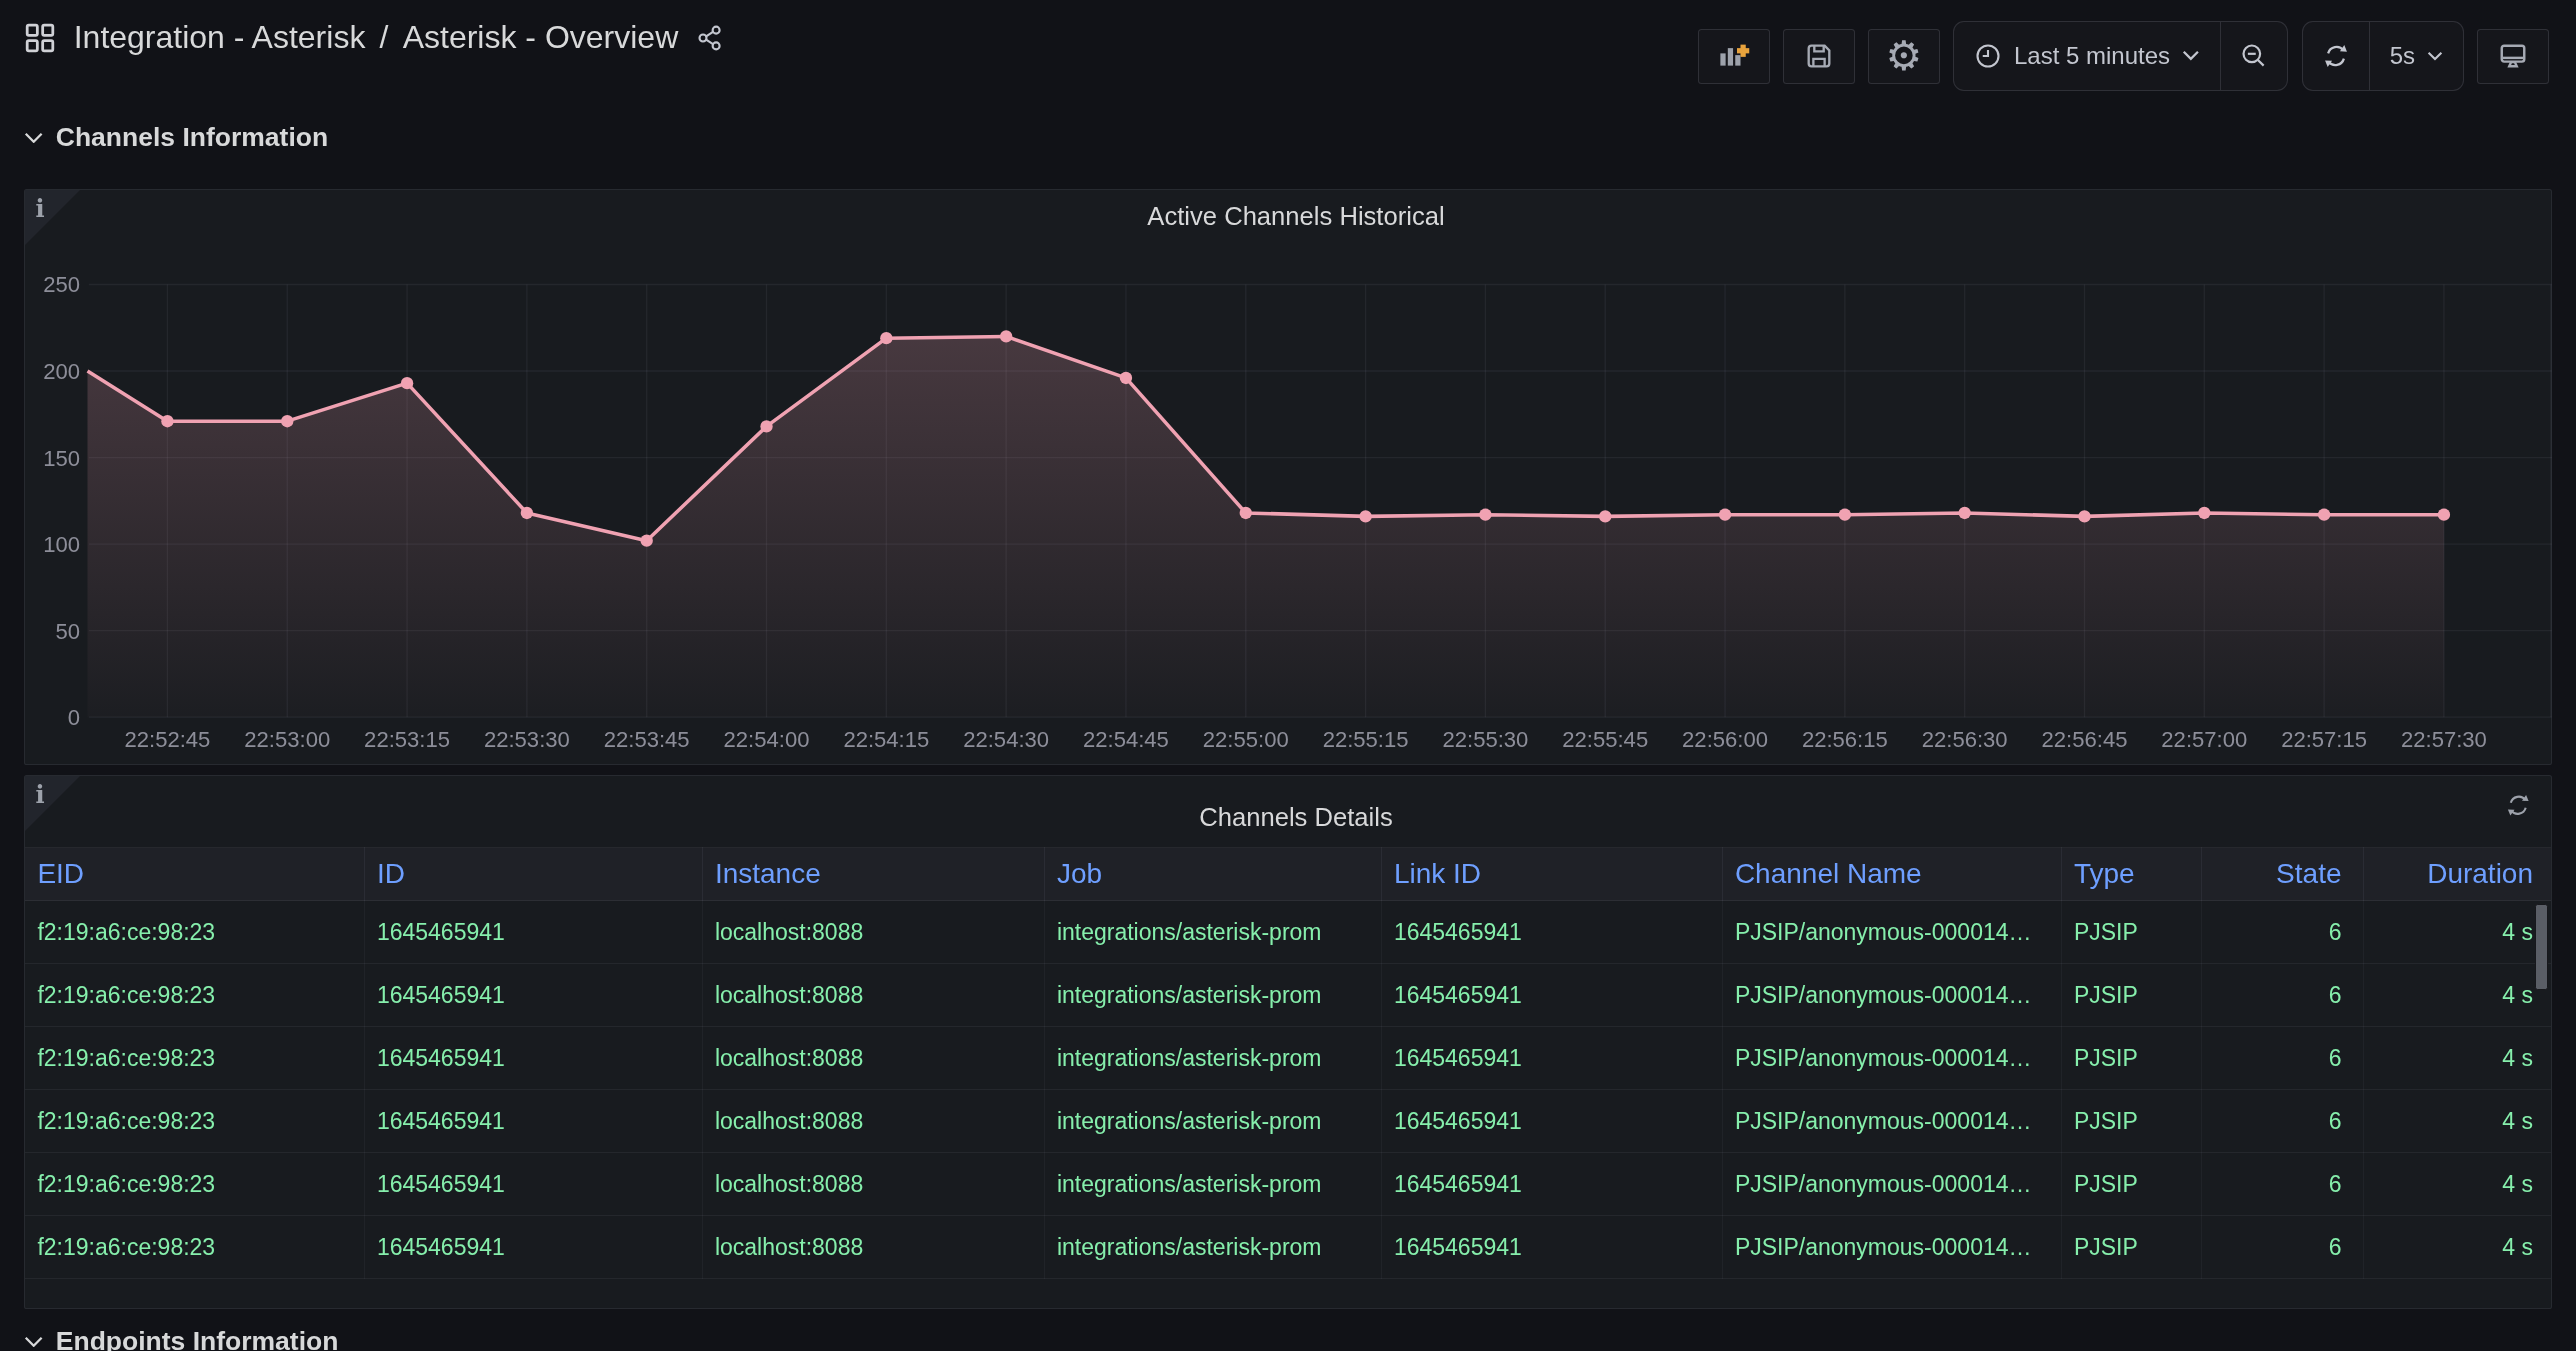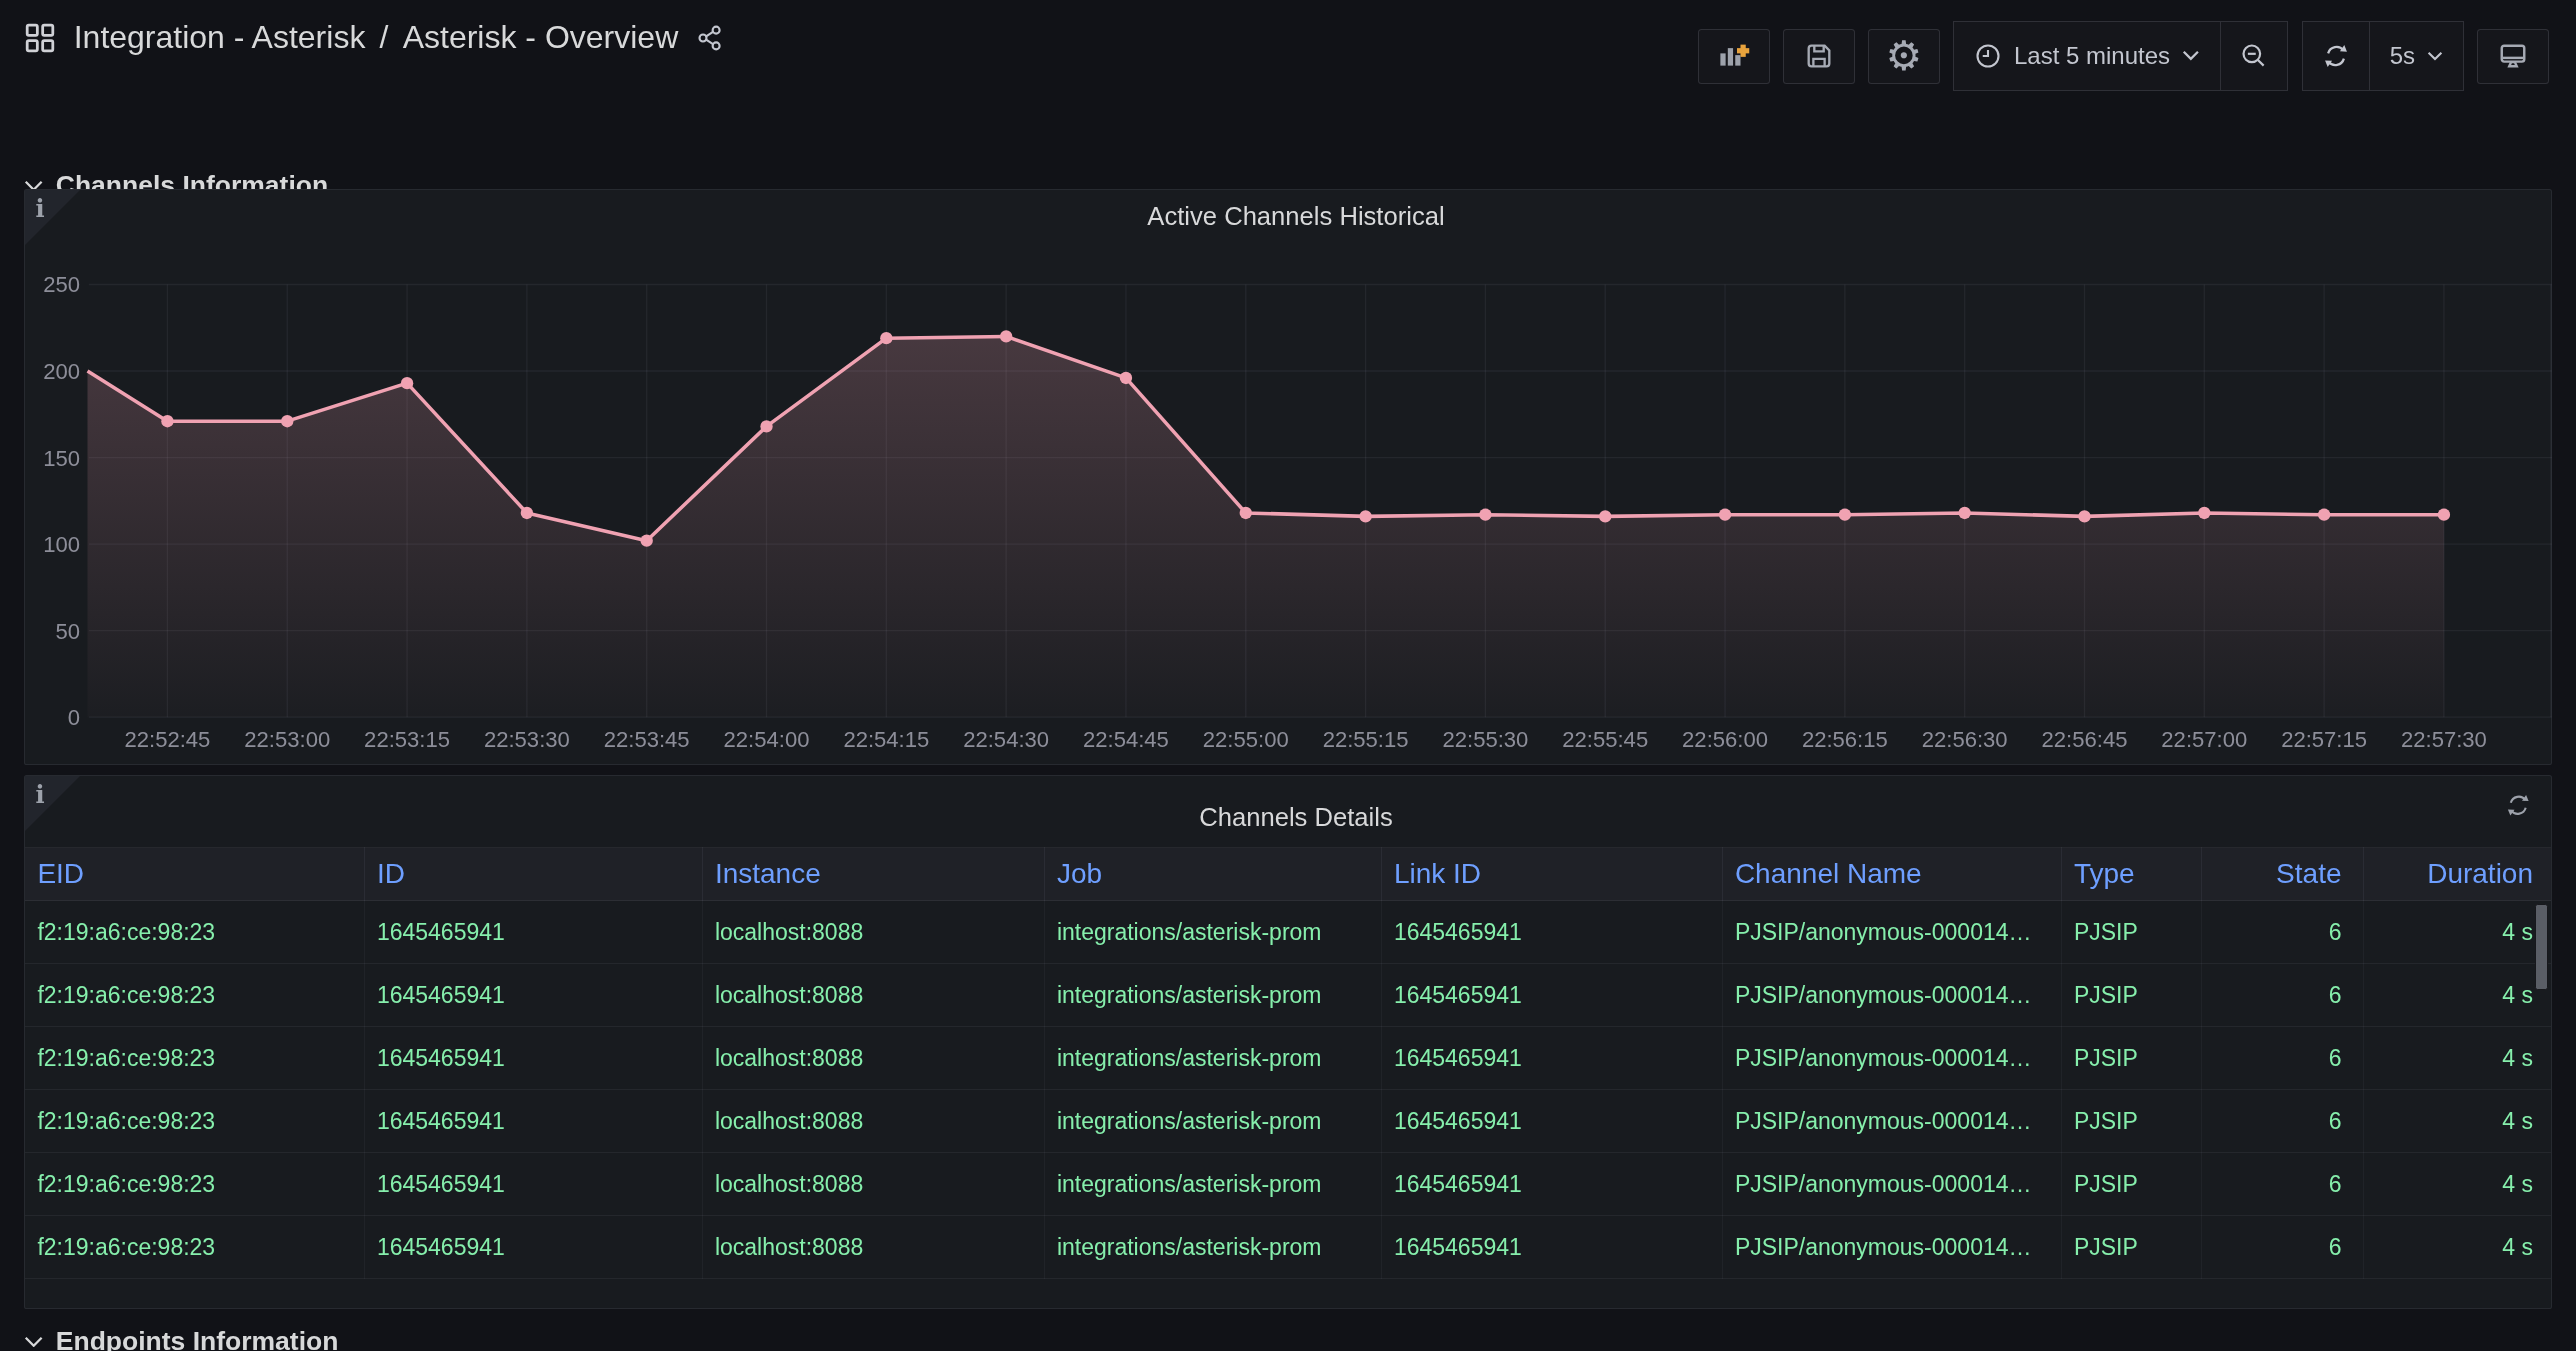--- a/index.html
+++ b/index.html
@@ -9,31 +9,31 @@
   
   .navbar { position:absolute; left:0; top:0; width:2576px; height:97px; }
   .nav-left { position:absolute; left:24px; top:19.4px; display:flex; align-items:center; gap:17.7px; }
   .breadcrumb { display:flex; align-items:center; gap:12.4px; font-size:32px; font-weight:500; color:#d8d9da; }
   .breadcrumb .sep { color:#d8d9da; padding:0 1.8px; }
   .nav-right { position:absolute; right:27px; top:21px; display:flex; align-items:center; gap:13.2px; }
   .tb-btn { height:55px; display:flex; align-items:center; justify-content:center;
     background:#15161b; border:1.8px solid rgba(204,204,220,0.15); border-radius:3.5px; cursor:pointer; }
   .tb-btn.sq { width:72px; }
   .tb-group { height:70px; display:flex; align-items:stretch; background:#15161b;
-    border:1.8px solid rgba(204,204,220,0.15); border-radius:0; }
+    border:1.8px solid rgba(204,204,220,0.15); border-radius:11px; }
   .tb-sec { display:flex; align-items:center; gap:12.4px; padding:0 19.4px; cursor:pointer; }
   .tb-sec + .tb-sec { border-left:1.8px solid rgba(204,204,220,0.15); }
   .tb-label { font-size:24px; font-weight:500; color:#c3c6cf; white-space:nowrap; }
   .icon { display:inline-flex; align-items:center; justify-content:center; }
   .gear-glyph { font-size:41px; line-height:1; color:#a6aab4; font-family:"DejaVu Sans", sans-serif; }
 
   
   .section-header { position:absolute; display:flex; align-items:center; gap:12.4px; cursor:pointer; }
   .section-header .label { font-size:26.5px; font-weight:700; color:#d8d9da; }
-  .sec-channels { left:24px; top:122px;margin-top:48px; }
+  .sec-channels { left:24px; top:122px; }
   .sec-endpoints { left:24px; top:1326px; }
 
   
   .panel { position:absolute; background:#181b1f; border:0.9px solid rgba(204,204,220,0.09); border-radius:2.6px; }
   .panel-chart { left:24px; top:189px; width:2528px; height:576px; }
   .panel-table { left:24px; top:775px; width:2528px; height:534px; }
   .panel-title { position:absolute; left:0; right:0; text-align:center; font-size:25.6px; font-weight:500;
     color:#d8d9da; cursor:pointer;padding-left:16px; }
   .panel-chart .panel-title { top:12.4px; }
   .panel-table .panel-title { top:26.5px; }

